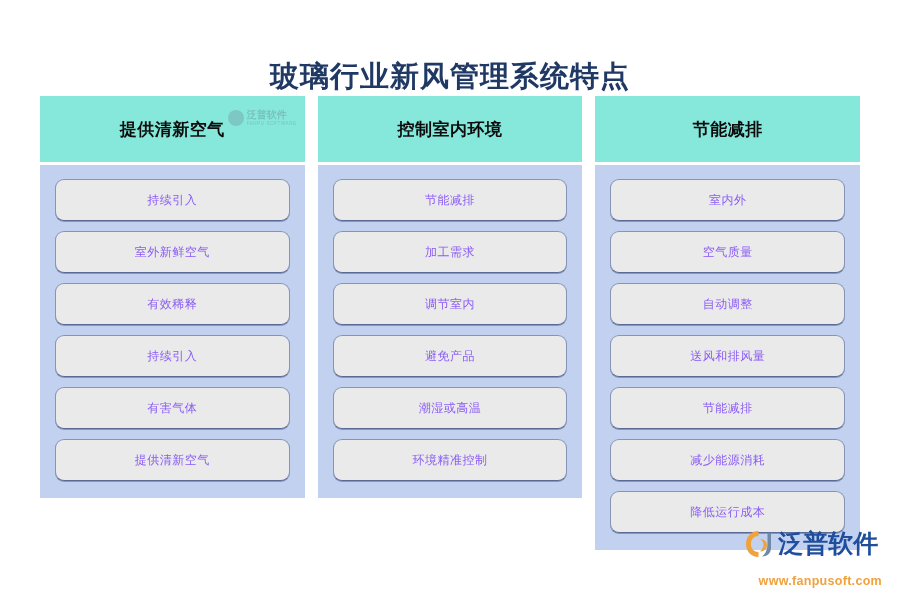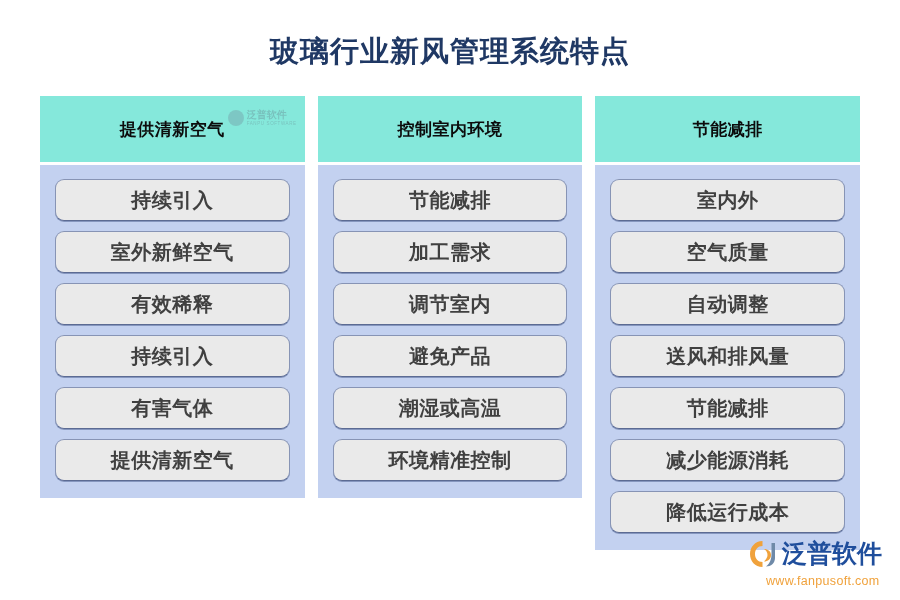--- a/index.html
+++ b/index.html
@@ -17,21 +17,21 @@
 
   .page {
     position: relative;
     width: 900px;
     height: 600px;
     box-sizing: border-box;
   }
 
   .page-title {
     position: absolute;
-    top: 32px;
+    top: 57px;
     left: 0;
     width: 900px;
     text-align: center;
     font-size: 29px;
     font-weight: bold;
     color: #1f3864;
     letter-spacing: 1px;
     white-space: nowrap;
   }
 
@@ -124,23 +124,23 @@
     border-bottom-color: #5c6b93;
     border-radius: 9px;
     display: flex;
     align-items: center;
     justify-content: center;
     box-shadow: 0 1px 0 rgba(60,80,130,0.45);
     box-sizing: border-box;
   }
 
   .item-label {
-    font-size: 20px;
-    font-weight: bold;
-    color: #404040;
+    font-size: 12px;
+    font-weight: normal;
+    color: #8b5cf6;
     letter-spacing: 0.5px;
     white-space: nowrap;
   }
 
   .brand-logo {
     position: absolute;
     right: 18px;
     bottom: 12px;
     display: flex;
     flex-direction: column;
@@ -159,24 +159,24 @@
   }
   .brand-name {
     font-size: 25px;
     font-weight: bold;
     color: #1f4e9c;
     letter-spacing: 0px;
     white-space: nowrap;
   }
   .brand-url {
     font-size: 12.5px;
-    font-weight: normal;
+    font-weight: bold;
     color: #f0a23c;
     letter-spacing: 0.3px;
-    margin-top: 4px;
+    margin-top: 14px;
     white-space: nowrap;
     align-self: flex-start;
     margin-left: 18px;
   }
 </style>
 </head>
 <body>
 
 <div class="page">
 

